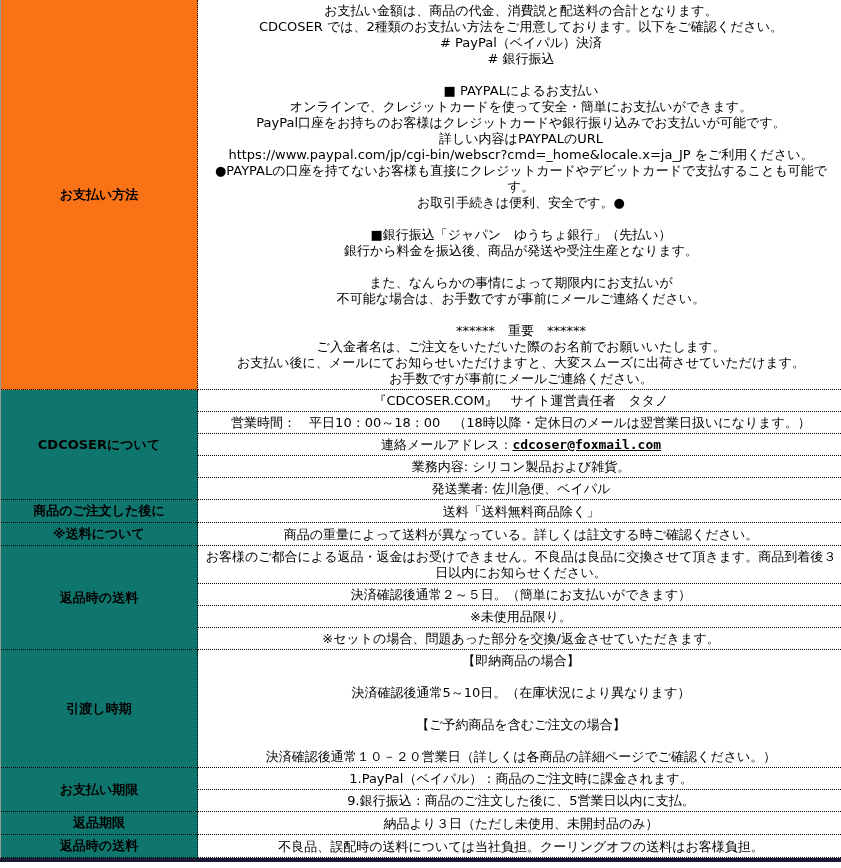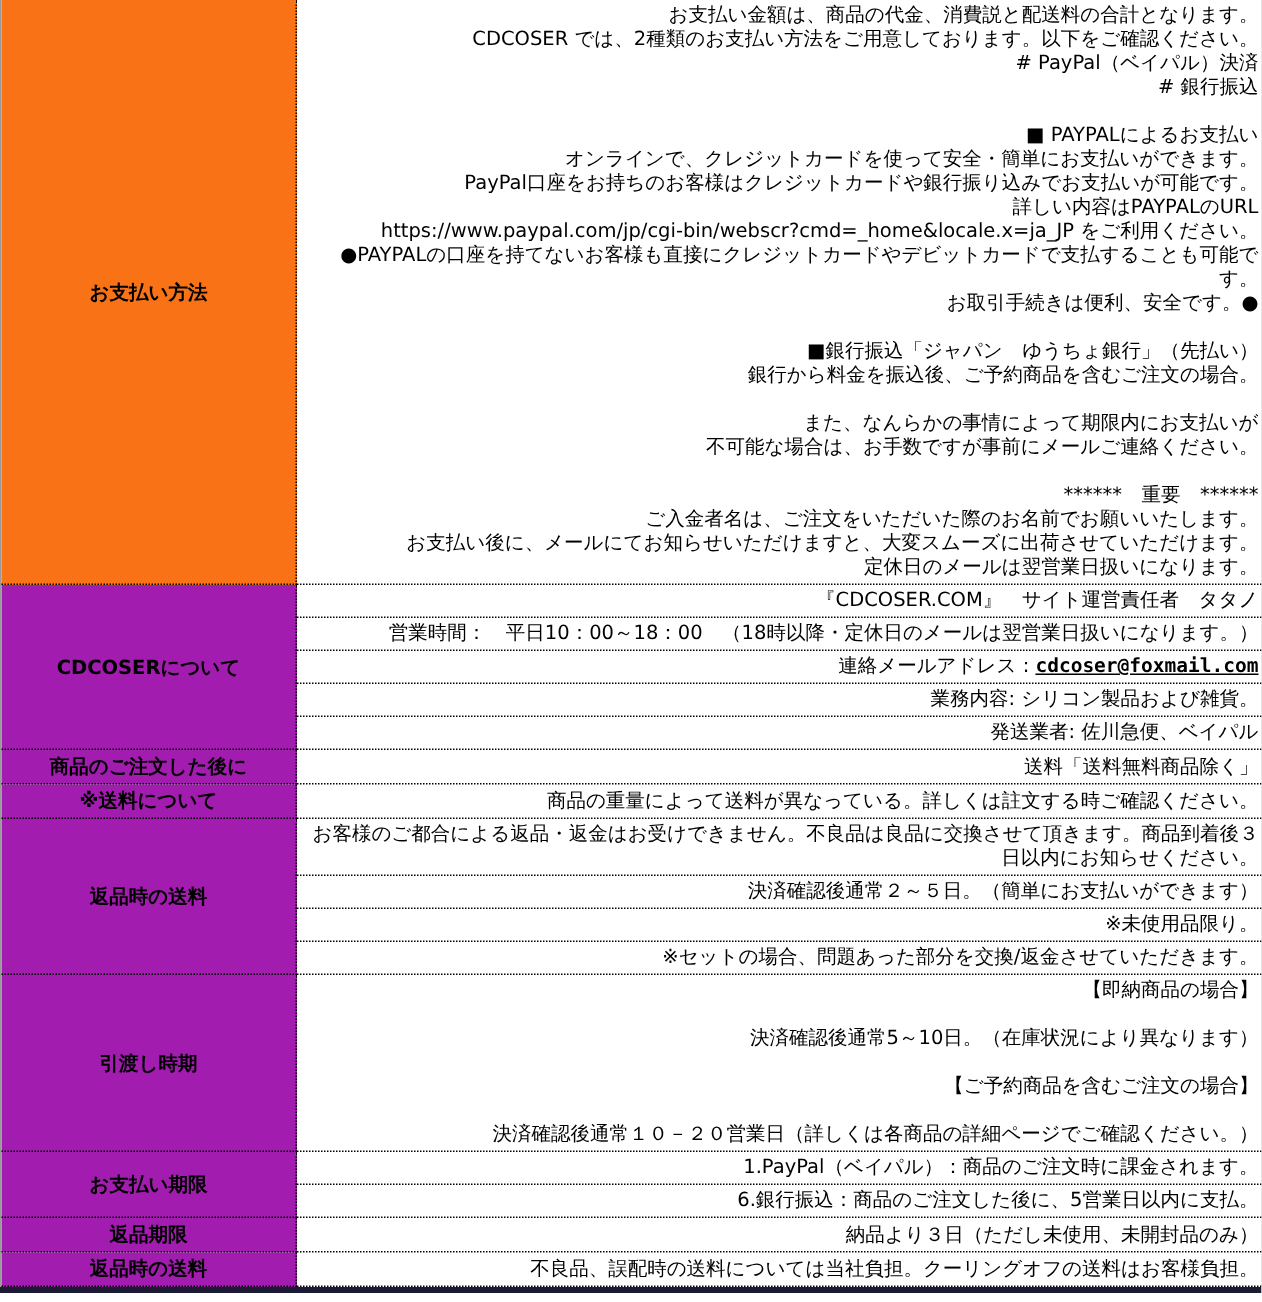--- a/index.html
+++ b/index.html
@@ -16,32 +16,32 @@
     border-collapse: collapse;
     table-layout: fixed;
     border-left: 1px solid #9a9a9a;
     border-right: 1px solid #9a9a9a;
   }
   col.left-col  { width: 197px; }
   col.right-col { width: 644px; }
   th, td { border: 1px dotted #000000; }
   tr:first-child th, tr:first-child td { border-top: none; }
   th.hdr {
-    background: #a21caf;
+    background: #0f766e;
     font-weight: bold;
     font-size: 13px;
     text-align: center;
     vertical-align: middle;
     padding: 2px 3px;
   }
   th.hdr.first { background: #f97316; }
   td.cell {
     background: #ffffff;
     vertical-align: middle;
-    text-align: right;
+    text-align: center;
     padding: 3px 2px 2px 5px;
   }
   td.cell.multi { vertical-align: top; }
   .ln { line-height: 16px; }
   .b  { font-weight: bold; font-family: "DejaVu Sans Mono", monospace; text-decoration: underline; }
   .bottom-bar {
     width: 841px;
     height: 4px;
     background: #1b1b35;
   }
@@ -66,29 +66,29 @@
             <div class="ln">&nbsp;</div>
             <div class="ln">■ PAYPALによるお支払い</div>
             <div class="ln">オンラインで、クレジットカードを使って安全・簡単にお支払いができます。</div>
             <div class="ln">PayPal口座をお持ちのお客様はクレジットカードや銀行振り込みでお支払いが可能です。</div>
             <div class="ln">詳しい内容はPAYPALのURL</div>
             <div class="ln">https://www.paypal.com/jp/cgi-bin/webscr?cmd=_home&amp;locale.x=ja_JP をご利用ください。</div>
             <div class="ln">●PAYPALの口座を持てないお客様も直接にクレジットカードやデビットカードで支払することも可能です。</div>
             <div class="ln">お取引手続きは便利、安全です。●</div>
             <div class="ln">&nbsp;</div>
             <div class="ln">■銀行振込「ジャパン　ゆうちょ銀行」（先払い）</div>
-            <div class="ln">銀行から料金を振込後、ご予約商品を含むご注文の場合。</div>
+            <div class="ln">銀行から料金を振込後、商品が発送や受注生産となります。</div>
             <div class="ln">&nbsp;</div>
             <div class="ln">また、なんらかの事情によって期限内にお支払いが</div>
             <div class="ln">不可能な場合は、お手数ですが事前にメールご連絡ください。</div>
             <div class="ln">&nbsp;</div>
             <div class="ln">******　重要　******</div>
             <div class="ln">ご入金者名は、ご注文をいただいた際のお名前でお願いいたします。</div>
             <div class="ln">お支払い後に、メールにてお知らせいただけますと、大変スムーズに出荷させていただけます。</div>
-            <div class="ln">定休日のメールは翌営業日扱いになります。</div>
+            <div class="ln">お手数ですが事前にメールご連絡ください。</div>
           </td>
         </tr>
         <tr>
           <th rowspan="5" class="hdr">CDCOSERについて</th>
           <td class="cell">
             <div class="ln">『CDCOSER.COM』　サイト運営責任者　タタノ</div>
           </td>
         </tr>
         <tr>
           <td class="cell">
@@ -156,21 +156,21 @@
           </td>
         </tr>
         <tr>
           <th rowspan="2" class="hdr">お支払い期限</th>
           <td class="cell">
             <div class="ln">1.PayPal（ベイパル）：商品のご注文時に課金されます。</div>
           </td>
         </tr>
         <tr>
           <td class="cell">
-            <div class="ln">6.銀行振込：商品のご注文した後に、5営業日以内に支払。</div>
+            <div class="ln">9.銀行振込：商品のご注文した後に、5営業日以内に支払。</div>
           </td>
         </tr>
         <tr>
           <th rowspan="1" class="hdr">返品期限</th>
           <td class="cell">
             <div class="ln">納品より３日（ただし未使用、未開封品のみ）</div>
           </td>
         </tr>
         <tr>
           <th rowspan="1" class="hdr">返品時の送料</th>

